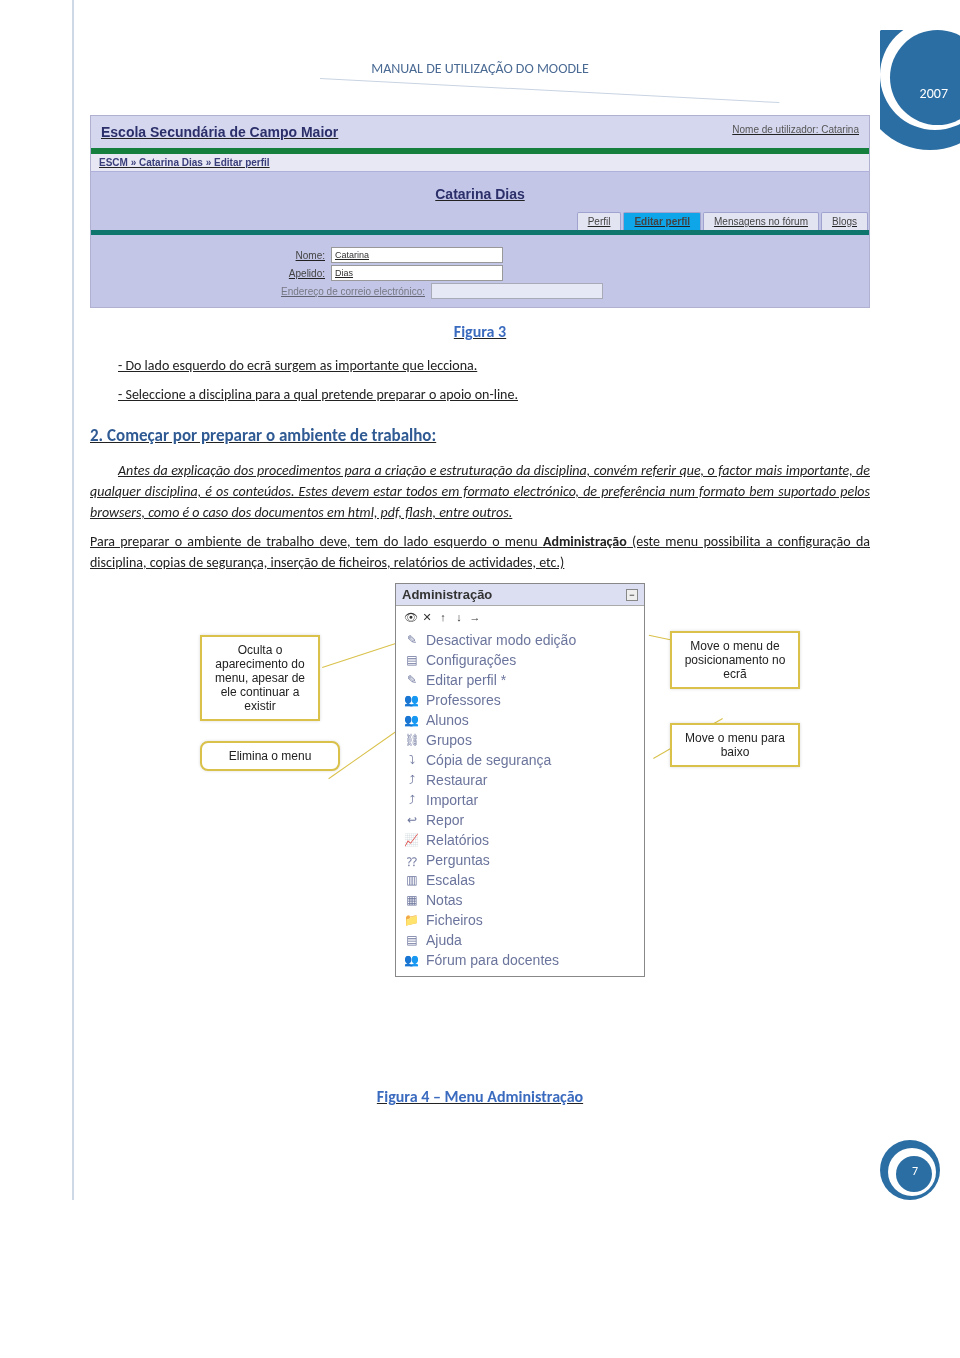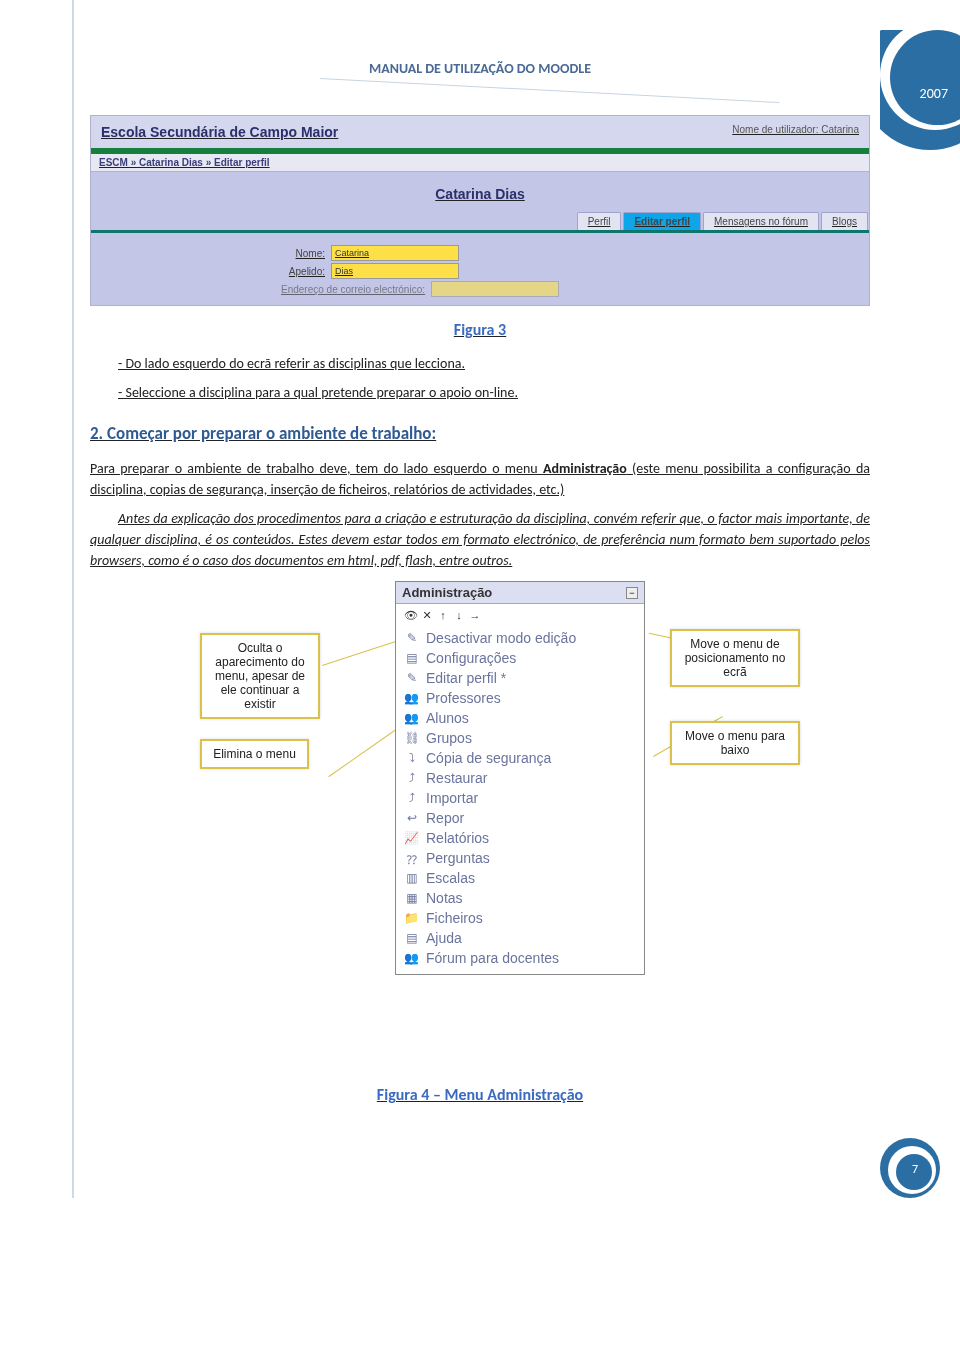--- a/index.html
+++ b/index.html
@@ -16,21 +16,21 @@
   .page-border-left {
     position: absolute;
     left: 72px; top: 0; bottom: 0;
     width: 2px; background: #cfd9e6;
   }
   .header {
     text-align: center;
     padding-top: 60px;
     color: #4a6a94;
     font-size: 14px;
-    font-weight: 700;
+    font-weight: 400;
   }
   .header-line {
     position: absolute;
     top: 78px; left: 320px;
     width: 460px; height: 1px;
     background: #c8d3e2;
     transform: rotate(3deg);
     transform-origin: left center;
   }
   .year-badge {
@@ -73,24 +73,24 @@
   }
   .shot1-name { text-align:center; padding:14px 0 10px 0; font-weight:bold; font-size:14px; color:#2b2f6a; }
   .shot1-tabs { display:flex; justify-content:flex-end; gap:0; }
   .shot1-tab {
     padding:3px 10px; font-size:10px;
     border:1px solid #a0a3ce; border-bottom:none;
     background:#e3e4f2; border-radius:2px 2px 0 0; margin:0 1px;
     color:#444;
   }
   .shot1-tab.active { background:#0ea5e9; font-weight:bold; }
-  .shot1-formwrap { background:#c3c6e6; border-top:3px solid #0f766e; padding:10px 0 6px 120px; }
+  .shot1-formwrap { background:#c3c6e6; border-top:5px solid #0f766e; padding:10px 0 6px 120px; }
   .shot1-row { display:flex; align-items:center; margin:2px 0; }
   .shot1-label { width:120px; text-align:right; padding-right:6px; font-size:10px; color:#444; }
-  .shot1-input { width:128px; height:16px; background:#fde047; border:1px solid #999; font-size:9px; padding:0 3px; color:#333; }
+  .shot1-input { width:172px; height:16px; background:#ffffff; border:1px solid #999; font-size:9px; padding:0 3px; color:#333; }
 
   .fig-caption { text-align:center; color:#3b6bbf; font-weight:bold; font-size:16px; margin:14px 0 14px 0; }
 
   .body-text { font-size:14px; line-height:1.5; color:#222; margin: 8px 0; text-align: justify; }
   .indent { text-indent: 28px; }
   .section-heading { color:#2f5a93; font-size:17px; font-weight:600; margin:20px 0 14px 0; }
   .italic { font-style: italic; }
 
   
   .admin-fig {
@@ -176,40 +176,40 @@
       </div>
       <div class="shot1-row" style="opacity:.6">
         <div class="shot1-label" style="width:220px">Endereço de correio electrónico:</div>
         <input class="shot1-input" value="" style="">
       </div>
     </div>
   </div>
 
   <div class="fig-caption">Figura 3</div>
 
-  <p class="body-text indent">- Do lado esquerdo do ecrã referir as disciplinas que lecciona.</p>
+  <p class="body-text indent">- Do lado esquerdo do ecrã surgem as importante que lecciona.</p>
   <p class="body-text indent">- Seleccione a disciplina para a qual pretende preparar o apoio on-line.</p>
 
   <h3 class="section-heading">2. Começar por preparar o ambiente de trabalho:</h3>
+
+  <p class="body-text italic indent">Antes da explicação dos procedimentos para a criação e estruturação da disciplina, convém referir que, o factor mais importante, de qualquer disciplina, é os conteúdos. Estes devem estar todos em formato electrónico, de preferência num formato bem suportado pelos browsers, como é o caso dos documentos em html, pdf, flash, entre outros.</p>
 
   <p class="body-text">
     <span>Para preparar o ambiente de trabalho deve, tem do lado esquerdo o menu </span><b>Administração</b><span> (este menu possibilita a configuração da disciplina, copias de segurança, inserção de ficheiros, relatórios de actividades, etc.)</span>
   </p>
-
-  <p class="body-text italic indent">Antes da explicação dos procedimentos para a criação e estruturação da disciplina, convém referir que, o factor mais importante, de qualquer disciplina, é os conteúdos. Estes devem estar todos em formato electrónico, de preferência num formato bem suportado pelos browsers, como é o caso dos documentos em html, pdf, flash, entre outros.</p>
 
   <div class="admin-fig">
 
     <div class="call-lead" style="left:230px; top:70px; width:90px; transform:rotate(-18deg);"></div>
     <div class="call-lead" style="left:230px; top:168px; width:95px; transform:rotate(-35deg);"></div>
     <div class="call-lead" style="left:558px; top:60px; width:80px; transform:rotate(12deg);"></div>
     <div class="call-lead" style="left:558px; top:155px; width:80px; transform:rotate(-30deg);"></div>
 
     <div class="callout" style="left:110px; top:52px; width:120px;">Oculta o aparecimento do menu, apesar de ele continuar a existir</div>
-    <div class="callout" style="left:110px; top:158px; width:109px;">Elimina o menu</div>
+    <div class="callout" style="left:110px; top:158px; width:140px;border-radius:8px;">Elimina o menu</div>
     <div class="callout" style="left:580px; top:48px; width:130px;">Move o menu de posicionamento no ecrã</div>
     <div class="callout" style="left:580px; top:140px; width:130px;">Move o menu para baixo</div>
 
     <div class="admin-block">
       <div class="admin-head">
         <span>Administração</span>
         <span class="admin-collapse">−</span>
       </div>
       <div class="admin-iconsrow">
         <span class="small-ic">👁</span>

